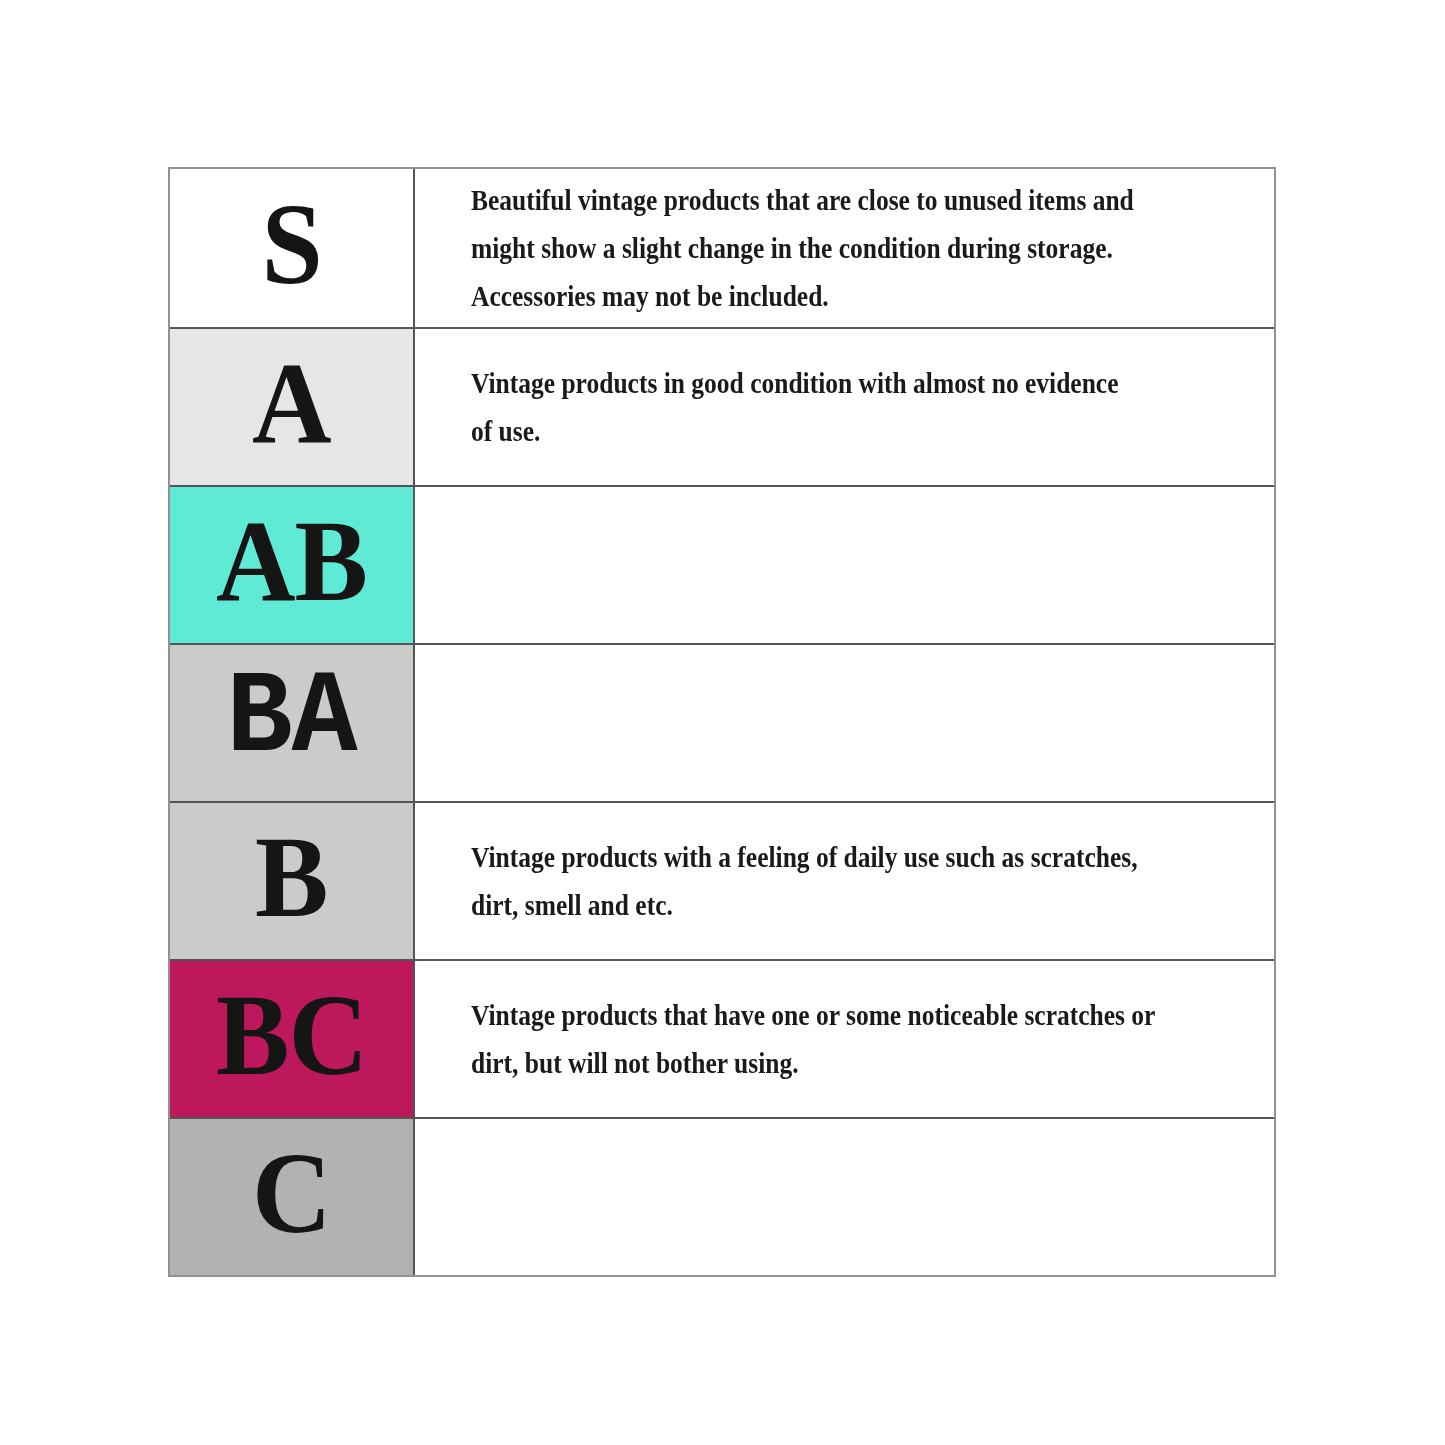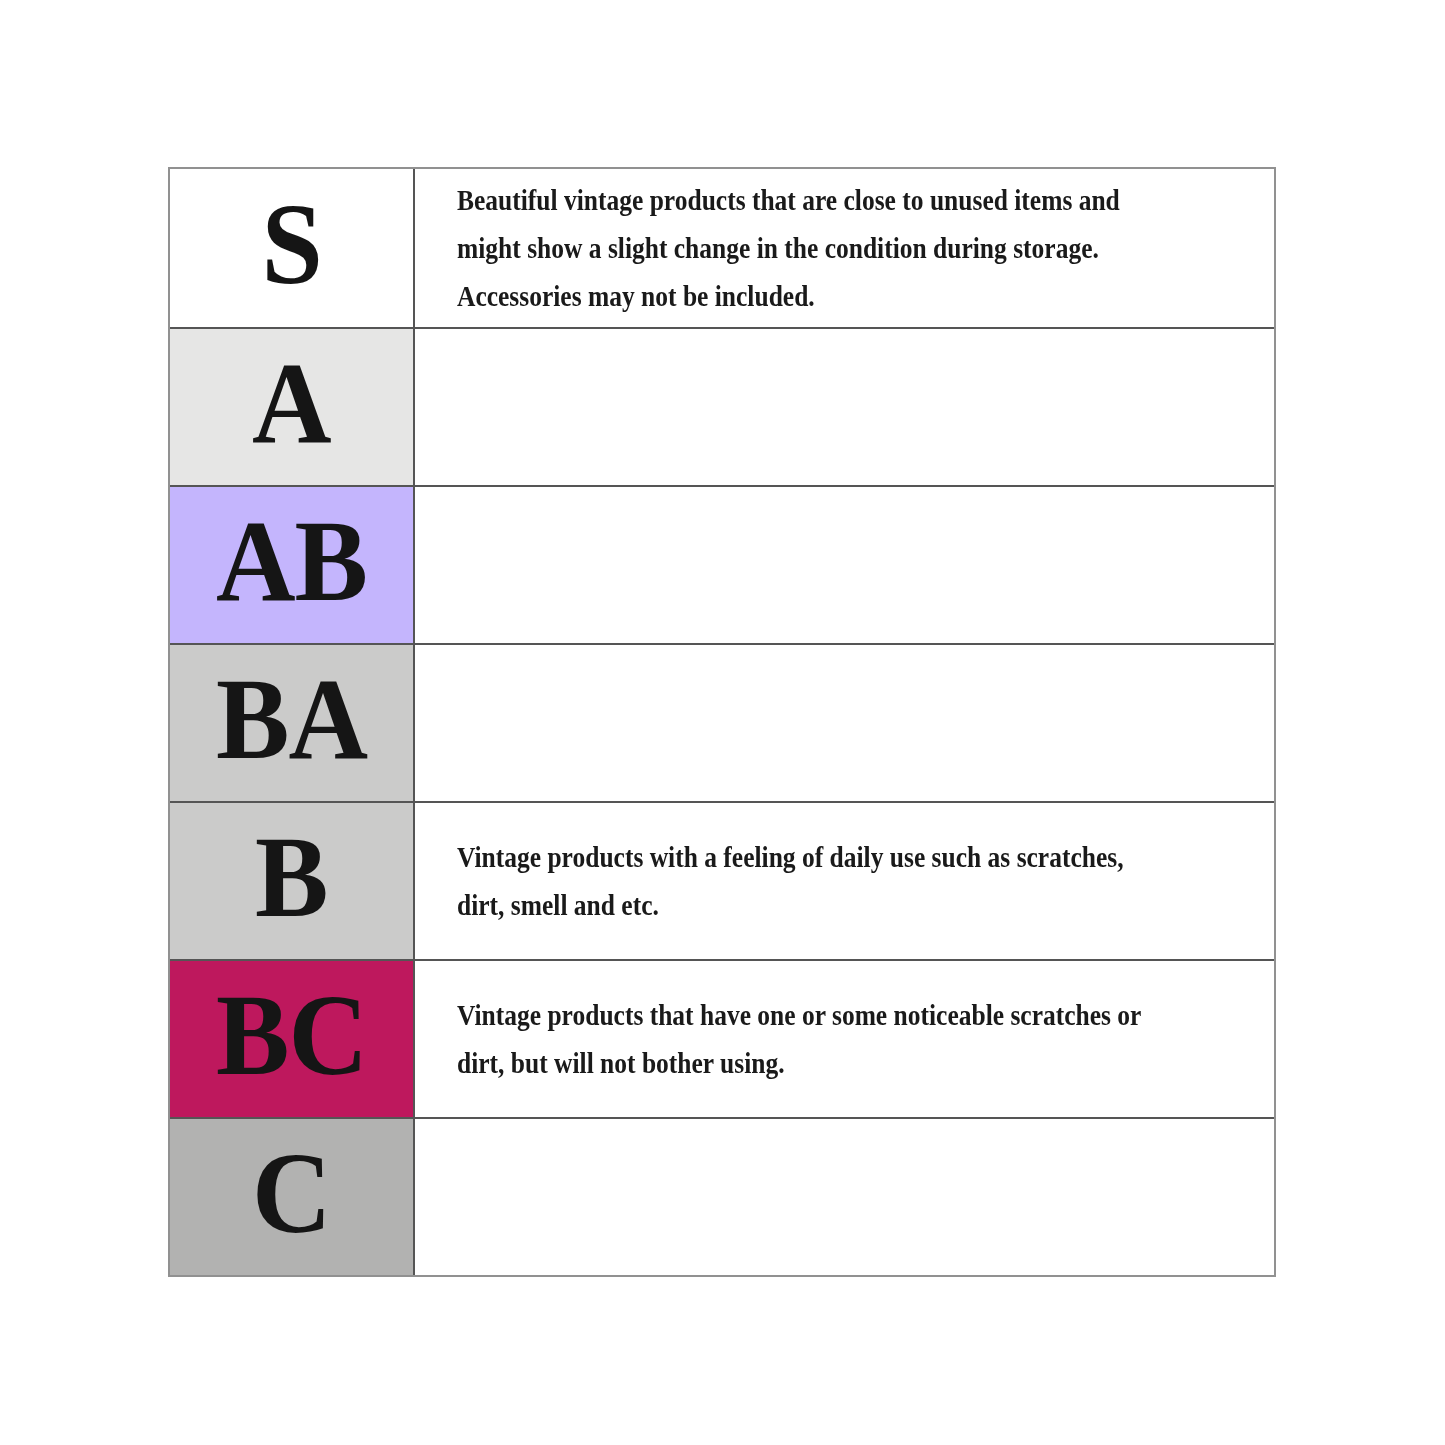--- a/index.html
+++ b/index.html
@@ -54,21 +54,21 @@
     letter-spacing: -1px;
     transform: scaleX(0.95);
     transform-origin: center;
     padding-bottom: 8px; 
   }
   .desc-cell {
     background: #ffffff;
     display: flex;
     align-items: center;
     min-height: 0;
-    padding-left: 42px;
+    padding-left: 56px;
     overflow: hidden;
   }
   .desc-text {
     font-size: 30px;
     font-weight: 700;
     line-height: 48px;
     color: #1a1a1a;
     white-space: pre;          
     transform: scaleX(0.85);   
     transform-origin: left center;
@@ -88,30 +88,34 @@
         <span class="desc-text">Beautiful vintage products that are close to unused items and
 might show a slight change in the condition during storage.
 Accessories may not be included.</span>
       </div>
     </div>
 
     <div class="grade-row">
       <div class="grade-cell" style="background: rgb(230, 230, 229);">
         <span class="grade-letter">A</span>
       </div>
+      <div class="desc-cell">
+        <span class="desc-text">Vintage products in good condition with almost no evidence
+of use.</span>
+      </div>
     </div>
 
     <div class="grade-row">
-      <div class="grade-cell" style="background: #c4b5fd;">
+      <div class="grade-cell" style="background: #5eead4;">
         <span class="grade-letter">AB</span>
       </div>
     </div>
 
     <div class="grade-row">
-      <div class="grade-cell" style="background: rgb(203, 203, 202);">
+      <div class="grade-cell" style="background: rgb(203, 203, 202); font-family: Liberation Mono, monospace;">
         <span class="grade-letter">BA</span>
       </div>
     </div>
 
     <div class="grade-row">
       <div class="grade-cell" style="background: rgb(203, 203, 202);">
         <span class="grade-letter">B</span>
       </div>
       <div class="desc-cell">
         <span class="desc-text">Vintage products with a feeling of daily use such as scratches,

